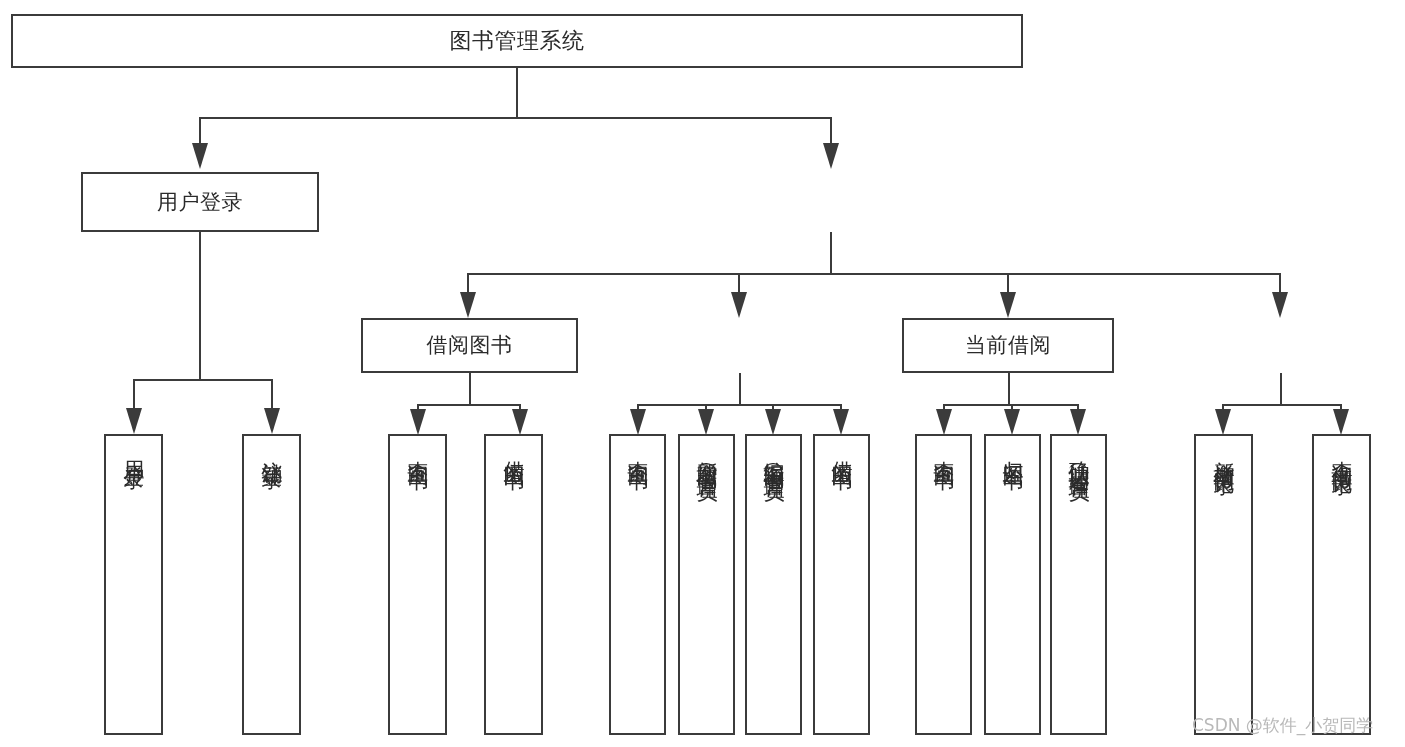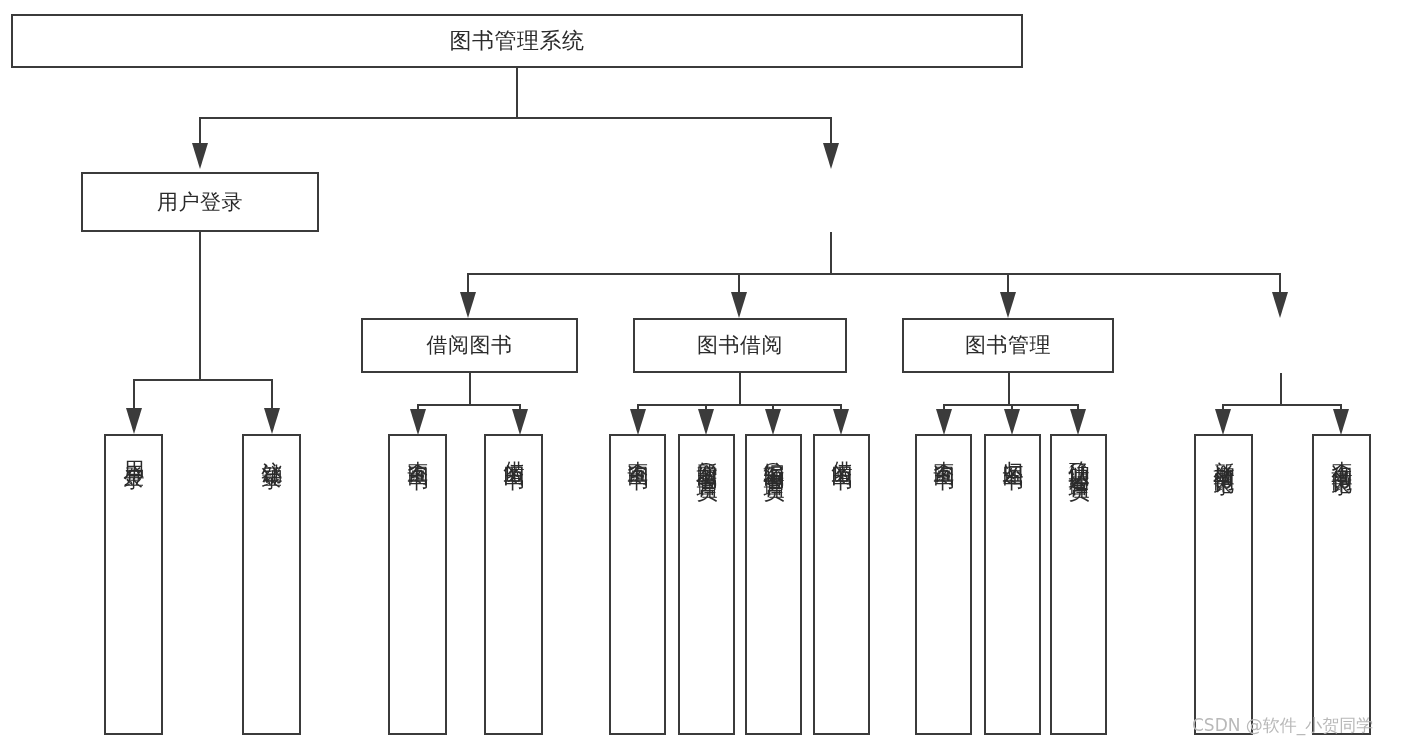--- a/index.html
+++ b/index.html
@@ -114,25 +114,22 @@
   <div class="ln v" style="left:1007px;top:273px;height:20px;"></div>
   <div class="ln v" style="left:1279px;top:273px;height:20px;"></div>
   <div class="arw" style="left:460px;top:292px;"></div>
   <div class="arw" style="left:731px;top:292px;"></div>
   <div class="arw" style="left:1000px;top:292px;"></div>
   <div class="arw" style="left:1272px;top:292px;"></div>
 
   <div class="node h-node" style="left:361px;top:318px;width:217px;height:55px;">
     <span class="lbl">借阅图书</span>
   </div>
-  <div class="node h-node" style="left:633px;top:318px;width:214px;height:55px;">
-    <span class="lbl">图书借阅</span>
-  </div>
   <div class="node h-node" style="left:902px;top:318px;width:212px;height:55px;">
-    <span class="lbl">图书管理</span>
+    <span class="lbl">当前借阅</span>
   </div>
 
   <div class="ln v" style="left:469px;top:373px;height:32px;"></div>
   <div class="ln h" style="left:417px;top:404px;width:104px;"></div>
   <div class="ln v" style="left:417px;top:404px;height:7px;"></div>
   <div class="ln v" style="left:519px;top:404px;height:7px;"></div>
   <div class="arw" style="left:410px;top:409px;"></div>
   <div class="arw" style="left:512px;top:409px;"></div>
 
   <div class="node v-node" style="left:388px;top:434px;width:59px;height:301px;">

